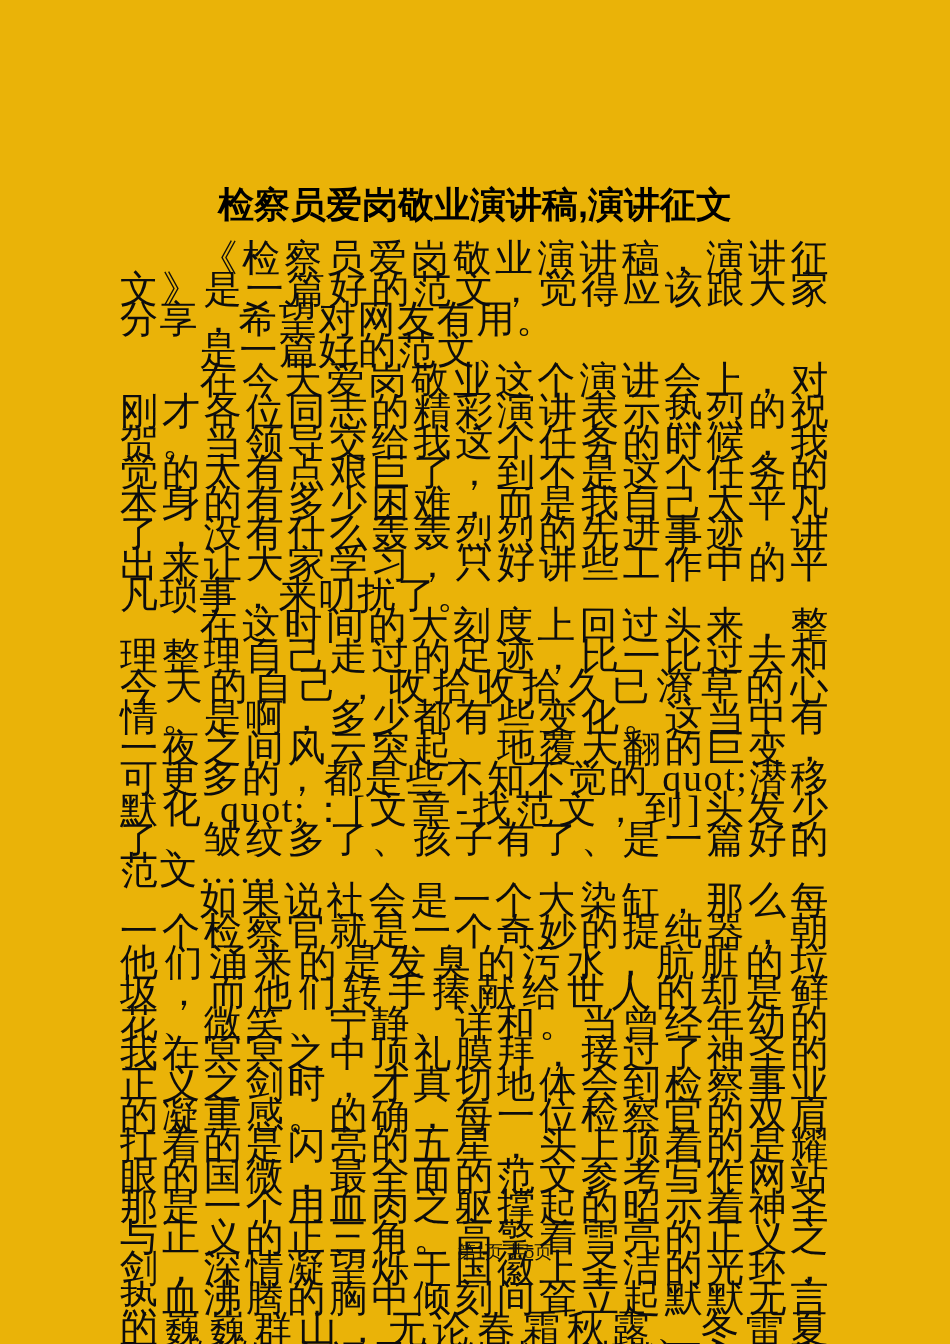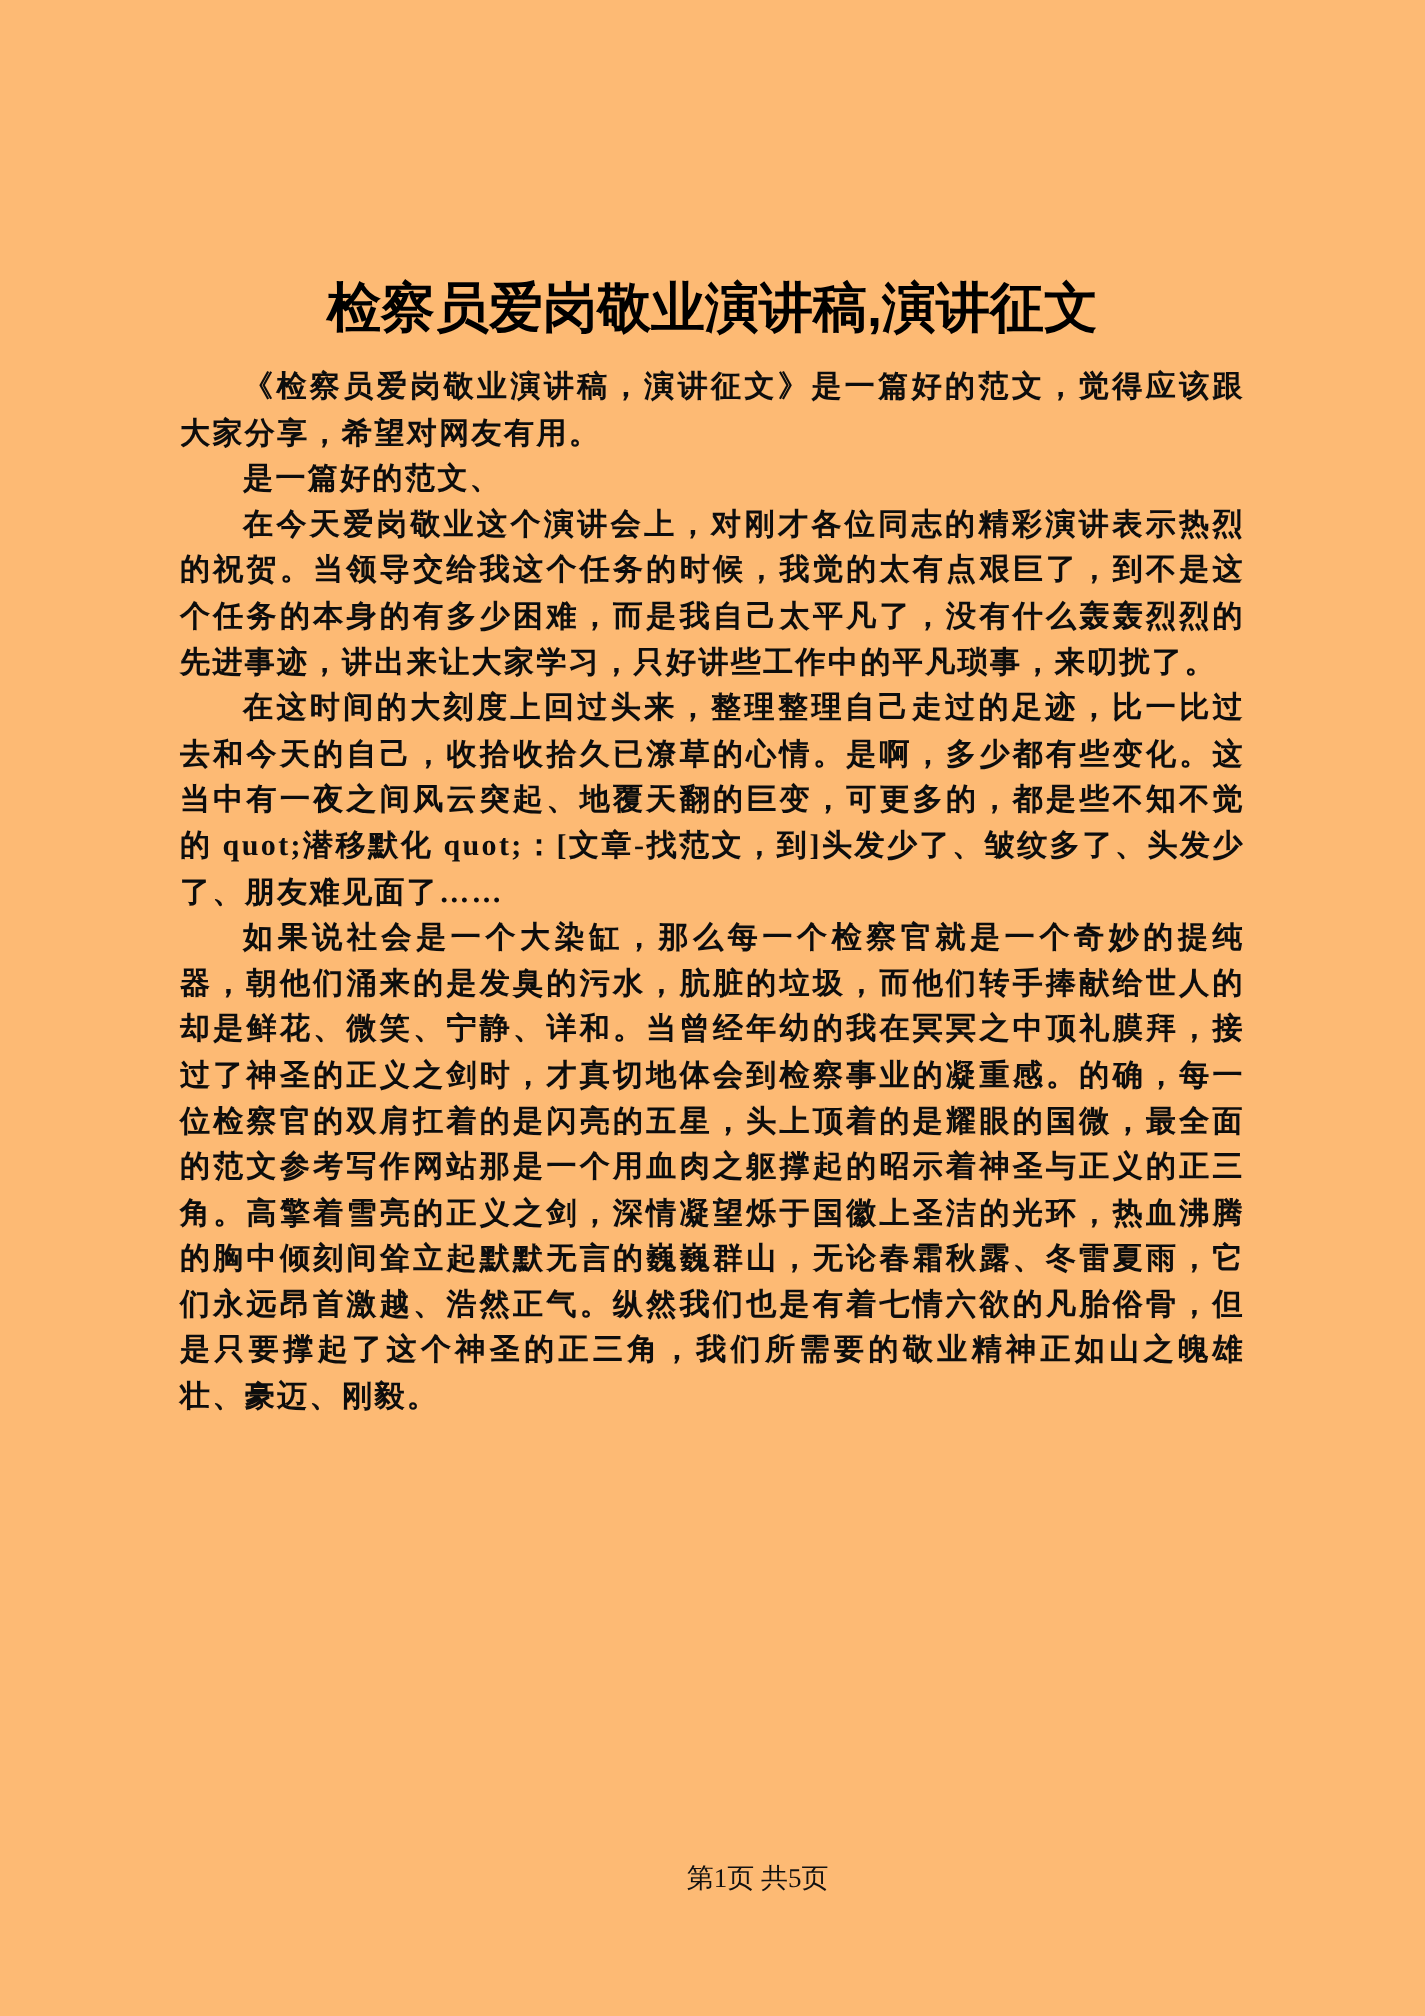--- a/index.html
+++ b/index.html
@@ -4,47 +4,46 @@
 <style>
   html, body {
     margin: 0;
     padding: 0;
     background: #ffffff;
   }
   .page {
     position: relative;
     width: 950px;
     height: 1344px;
-    background: #fdba74;
+    background: #eab308;
     box-sizing: border-box;
     padding: 185px 120px 12px 120px;
     color: #000000;
     overflow: hidden;
   }
   .doc-title {
     margin: 0 0 19px 0;
     font-family: "Liberation Sans", "DejaVu Sans", sans-serif;
     font-weight: bold;
     font-size: 36px;
     line-height: 39px;
     text-align: center;
     letter-spacing: 0px;
     color: #000000;
   }
   .doc-body p {
     margin: 0;
     font-family: "Liberation Serif", "DejaVu Serif", serif;
-    font-size: 20px;
+    font-size: 38px;
     line-height: 30.6px;
     letter-spacing: 1.6px;
     text-align: justify;
     text-indent: 2.1em;
     color: #0d0d0d;
     word-break: break-all;
-    font-weight: bold;
   }
   .page-footer {
     position: absolute;
     top: 1240px;
     left: 0;
     right: 0;
     text-align: center;
     transform: translateX(30px);
     font-family: "Liberation Serif", "DejaVu Serif", serif;
     font-size: 18px;
@@ -55,21 +54,21 @@
 <body>
 
 <div class="page">
 
   <h1 class="doc-title">检察员爱岗敬业演讲稿,演讲征文</h1>
 
   <div class="doc-body">
     <p>《检察员爱岗敬业演讲稿，演讲征文》是一篇好的范文，觉得应该跟大家分享，希望对网友有用。</p>
     <p>是一篇好的范文、</p>
     <p>在今天爱岗敬业这个演讲会上，对刚才各位同志的精彩演讲表示热烈的祝贺。当领导交给我这个任务的时候，我觉的太有点艰巨了，到不是这个任务的本身的有多少困难，而是我自己太平凡了，没有什么轰轰烈烈的先进事迹，讲出来让大家学习，只好讲些工作中的平凡琐事，来叨扰了。</p>
-    <p>在这时间的大刻度上回过头来，整理整理自己走过的足迹，比一比过去和今天的自己，收拾收拾久已潦草的心情。是啊，多少都有些变化。这当中有一夜之间风云突起、地覆天翻的巨变，可更多的，都是些不知不觉的 quot;潜移默化 quot;：[文章-找范文，到]头发少了、皱纹多了、头发少了、朋友难见面了……</p>
+    <p>在这时间的大刻度上回过头来，整理整理自己走过的足迹，比一比过去和今天的自己，收拾收拾久已潦草的心情。是啊，多少都有些变化。这当中有一夜之间风云突起、地覆天翻的巨变，可更多的，都是些不知不觉的 quot;潜移默化 quot;：[文章-找范文，到]头发少了、皱纹多了、孩子有了、是一篇好的范文……</p>
     <p>如果说社会是一个大染缸，那么每一个检察官就是一个奇妙的提纯器，朝他们涌来的是发臭的污水，肮脏的垃圾，而他们转手捧献给世人的却是鲜花、微笑、宁静、详和。当曾经年幼的我在冥冥之中顶礼膜拜，接过了神圣的正义之剑时，才真切地体会到检察事业的凝重感。的确，每一位检察官的双肩扛着的是闪亮的五星，头上顶着的是耀眼的国微，最全面的范文参考写作网站那是一个用血肉之躯撑起的昭示着神圣与正义的正三角。高擎着雪亮的正义之剑，深情凝望烁于国徽上圣洁的光环，热血沸腾的胸中倾刻间耸立起默默无言的巍巍群山，无论春霜秋露、冬雷夏雨，它们永远昂首激越、浩然正气。纵然我们也是有着七情六欲的凡胎俗骨，但是只要撑起了这个神圣的正三角，我们所需要的敬业精神正如山之魄雄壮、豪迈、刚毅。</p>
   </div>
 
   <div class="page-footer">
     <span>第1页 共5页</span>
   </div>
 
 </div>
 
 </body></html>

